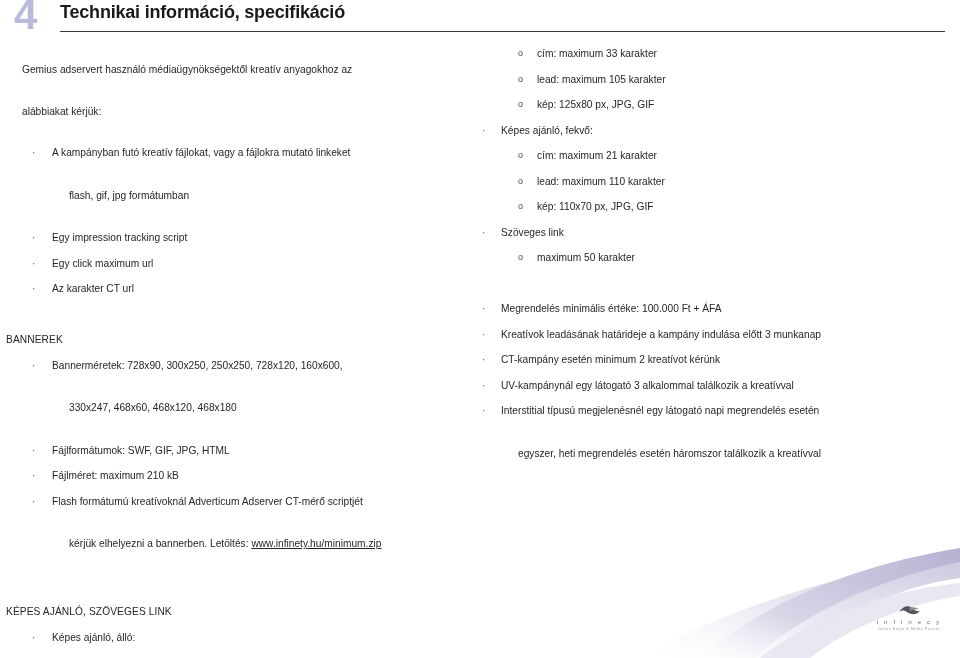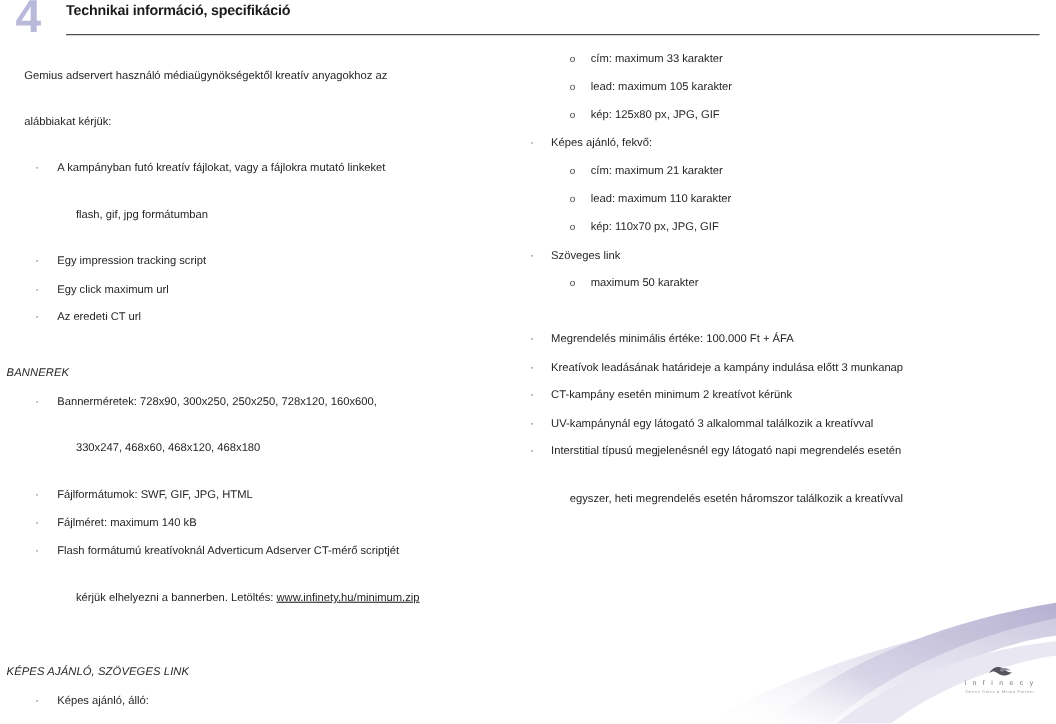--- a/index.html
+++ b/index.html
@@ -40,21 +40,21 @@
     font-weight: bold;
     color: #b9b9da;
     letter-spacing: -1px;
     line-height: 1;
     font-family: "Liberation Sans", sans-serif;
   }
   .header-title {
     position: absolute;
     left: 60px;
     top: 2px;
-    font-size: 13px;
+    font-size: 18px;
     font-weight: bold;
     color: #1a1a1a;
     letter-spacing: -0.2px;
     white-space: nowrap;
   }
   .header-rule {
     position: absolute;
     left: 60px;
     top: 31px;
     width: 885px;
@@ -79,21 +79,20 @@
     padding: 0 0 0 6px;
     white-space: nowrap;
   }
 
   
   .section-head {
     margin: 0;
     padding: 0 0 0 6px;
     white-space: nowrap;
     letter-spacing: 0.1px;
-    font-style: italic;
   }
 
   
   .spacer { height: 25.5px; }
 
   
   .li1 {
     position: relative;
     margin: 0;
     padding-left: 52px;
@@ -206,41 +205,41 @@
       <span>Egy impression tracking script</span>
     </div>
 
     <div class="li1">
       <span class="bullet1">·</span>
       <span>Egy click maximum url</span>
     </div>
 
     <div class="li1">
       <span class="bullet1">·</span>
-      <span>Az eredeti CT url</span>
+      <span>Az karakter CT url</span>
     </div>
 
     <div class="spacer"></div>
 
     <p class="section-head">BANNEREK</p>
 
     <div class="li1">
       <span class="bullet1">·</span>
       <span>Bannerméretek: 728x90, 300x250, 250x250, 728x120, 160x600,</span>
     </div>
     <div class="cont1">330x247, 468x60,  468x120, 468x180</div>
 
     <div class="li1">
       <span class="bullet1">·</span>
       <span>Fájlformátumok: SWF, GIF, JPG, HTML</span>
     </div>
 
     <div class="li1">
       <span class="bullet1">·</span>
-      <span>Fájlméret: maximum 140 kB</span>
+      <span>Fájlméret: maximum 210 kB</span>
     </div>
 
     <div class="li1">
       <span class="bullet1">·</span>
       <span>Flash formátumú kreatívoknál Adverticum Adserver CT-mérő scriptjét</span>
     </div>
     <div class="cont1"><span>kérjük elhelyezni a bannerben. Letöltés: </span><span class="link">www.infinety.hu/minimum.zip</span></div>
 
     <div class="spacer"></div>
 

